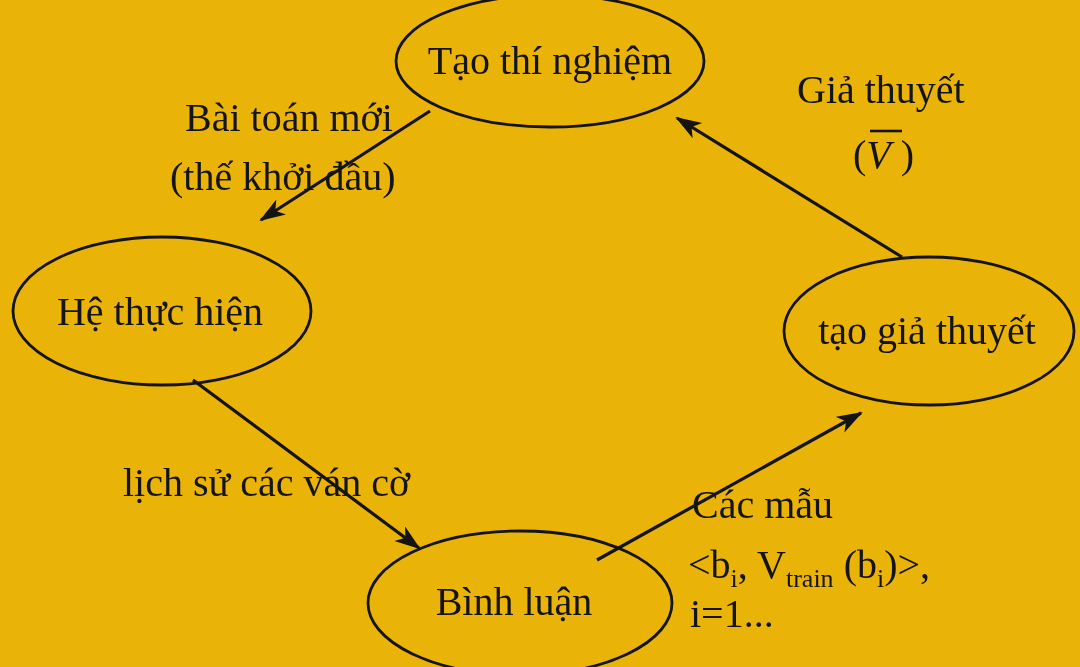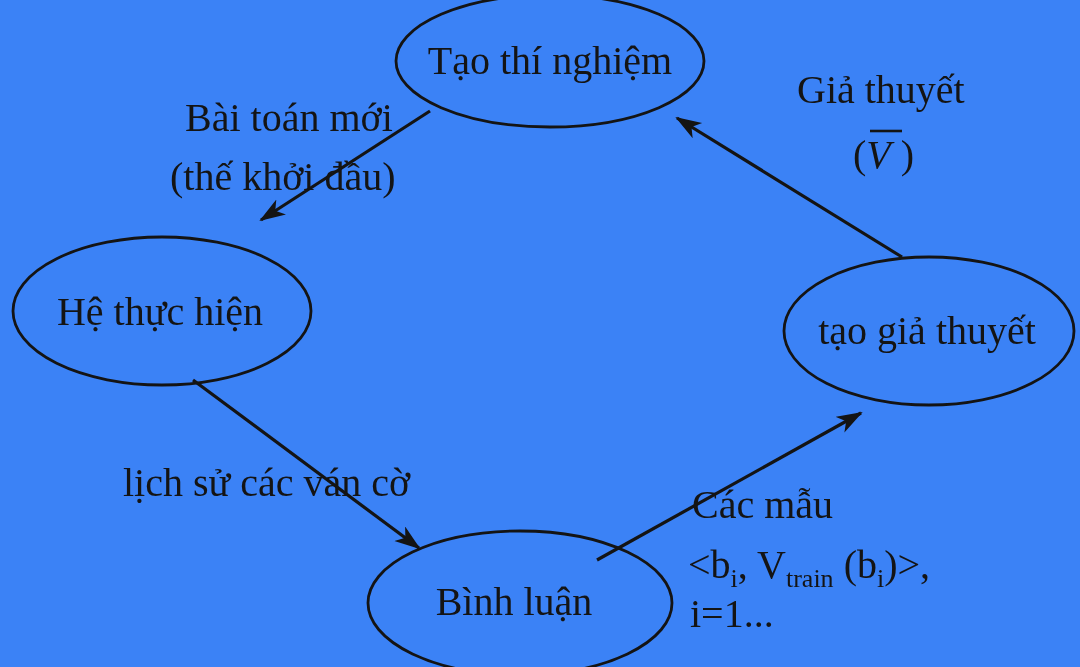--- a/index.html
+++ b/index.html
@@ -4,21 +4,21 @@
 <style>
   html, body {
     margin: 0;
     padding: 0;
     background: #ffffff;
   }
   .stage {
     position: relative;
     width: 1080px;
     height: 667px;
-    background: #3b82f6;
+    background: #eab308;
     overflow: hidden;
     font-family: "Liberation Serif", "DejaVu Serif", serif;
   }
   svg text {
     font-family: "Liberation Serif", "DejaVu Serif", serif;
     fill: #141414;
   }
   .node-label { font-size: 40px; }
   .edge-label { font-size: 40px; }
   .sub { font-size: 26px; }

